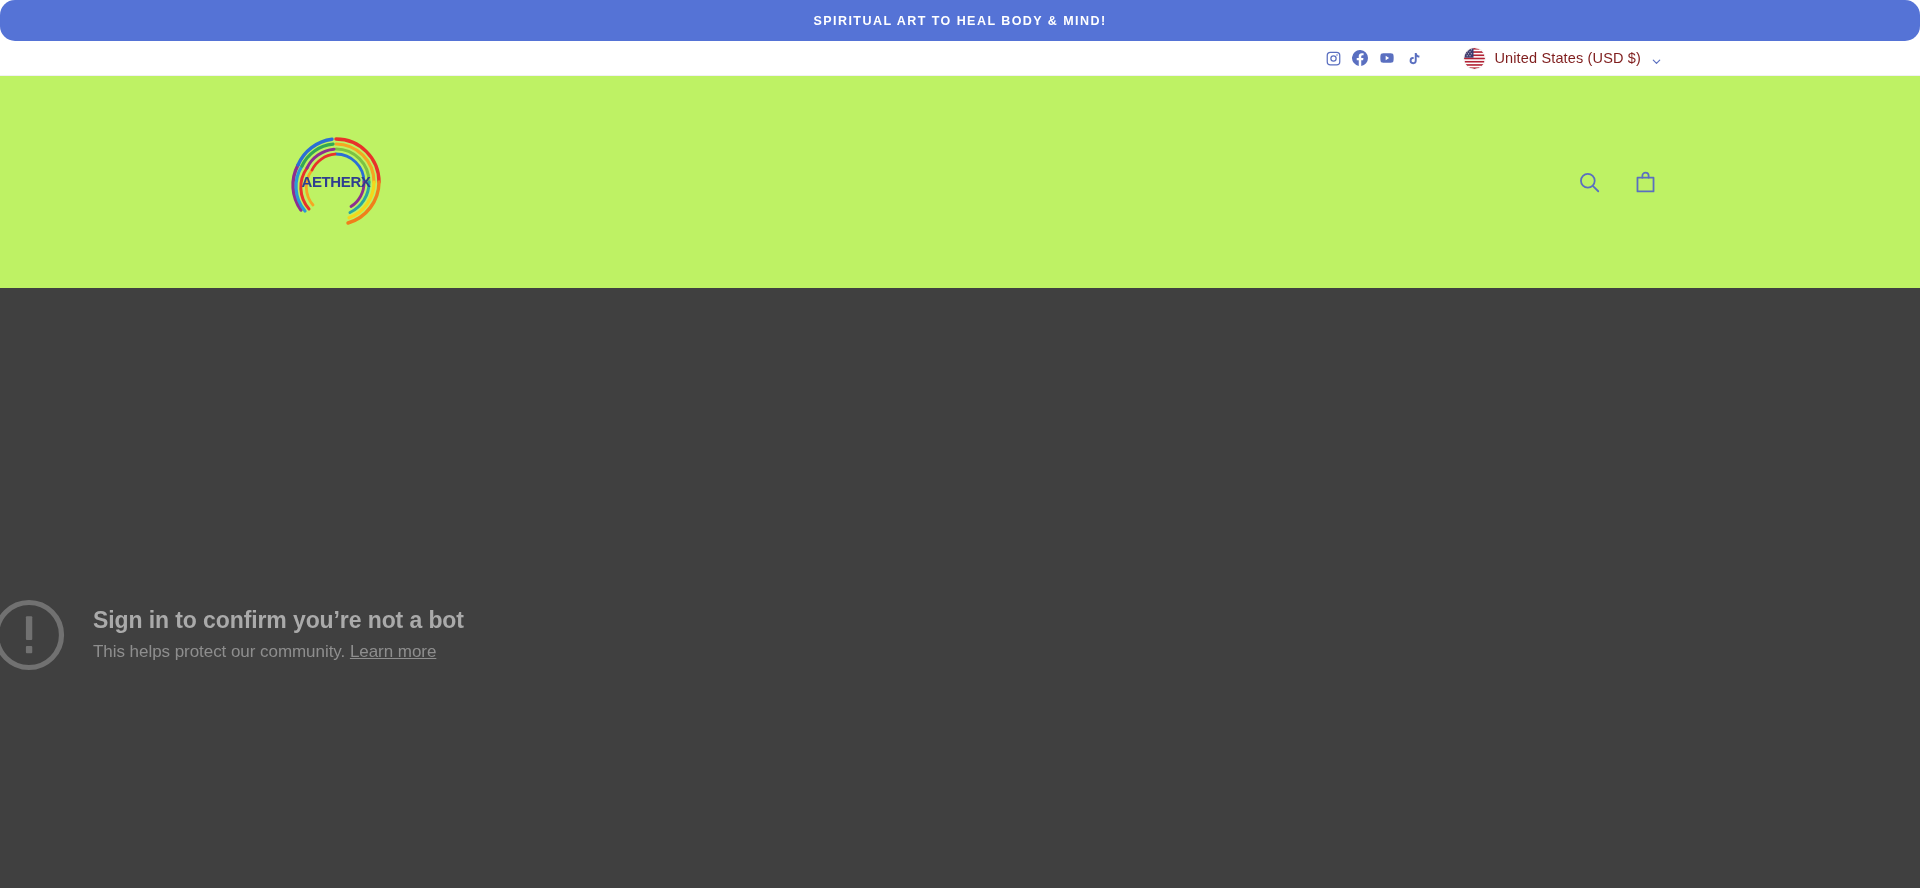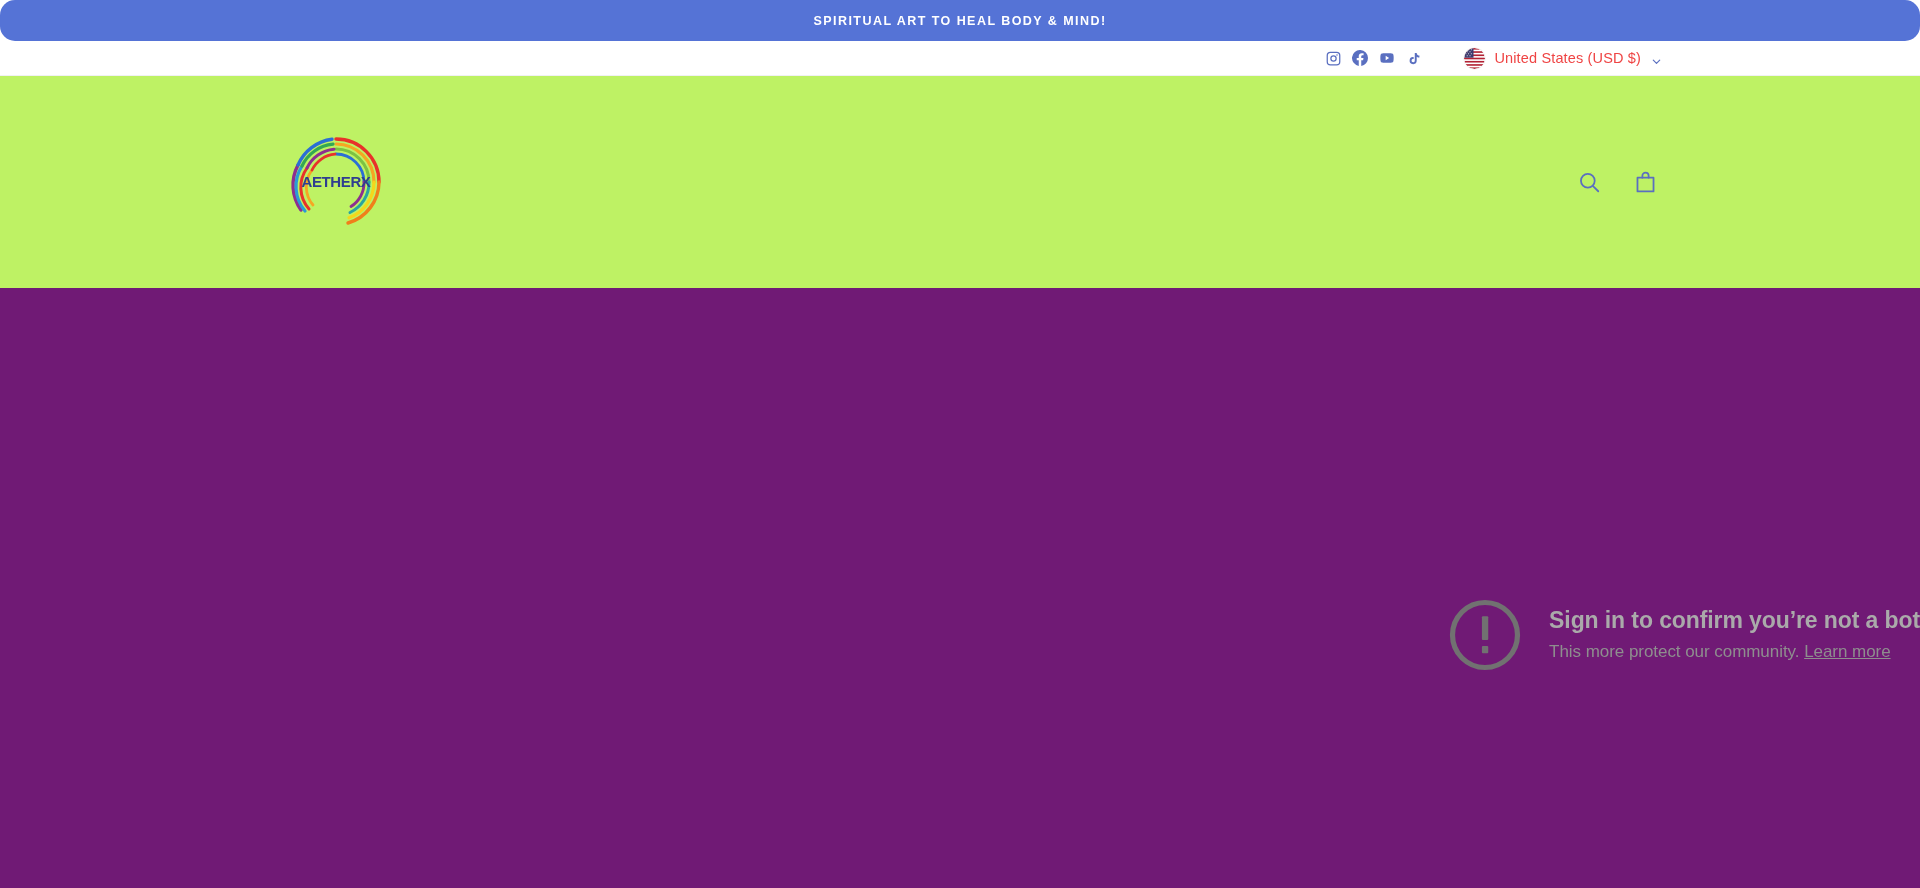--- a/index.html
+++ b/index.html
@@ -76,21 +76,21 @@
     width: 21px;
     height: 21px;
     border-radius: 50%;
     overflow: hidden;
     flex-shrink: 0;
     display: block;
     box-shadow: 0 0 0 0.5px rgba(0,0,0,0.08);
   }
   .locale-label {
     font-size: 14.5px;
-    color: #ef4444;
+    color: #7f1d1d;
     letter-spacing: 0.15px;
     white-space: nowrap;
   }
   .chevron-down {
     width: 11px;
     height: 11px;
     color: #5a6fc0;
     display: block;
     margin-left: 1px;
   }
@@ -152,27 +152,27 @@
     align-items: center;
     justify-content: center;
     background: none;
     border: none;
     padding: 0;
   }
   .header-icon-btn svg { display: block; }
 
   
   .video-embed {
-    background: #701a75;
+    background: #404040;
     height: 600px;
     width: 100%;
     position: relative;
     display: flex;
     align-items: flex-start;
-    justify-content: flex-end;
+    justify-content: flex-start;
   }
   .bot-notice {
     display: flex;
     align-items: center;
     gap: 25px;
     margin-top: 308px;
     margin-left: -10px;
   }
   .alert-icon {
     width: 78px;
@@ -337,18 +337,18 @@
       <svg width="78" height="78" viewBox="0 0 48 48" fill="none" stroke="currentColor" stroke-width="3.2">
         <circle cx="24" cy="24" r="20"></circle>
         <rect x="22.1" y="12.5" width="3.9" height="14.5" rx="0.6" fill="currentColor" stroke="none"></rect>
         <rect x="22.1" y="30.8" width="3.9" height="4.4" rx="0.6" fill="currentColor" stroke="none"></rect>
       </svg>
     </span>
 
     <div class="bot-text">
       <div class="bot-title">Sign in to confirm you’re not a bot</div>
       <div class="bot-sub">
-        <span>This more protect our community.</span>
+        <span>This helps protect our community.</span>
         <a class="learn-more">Learn more</a>
       </div>
     </div>
   </div>
 </section>
 
 </body></html>

